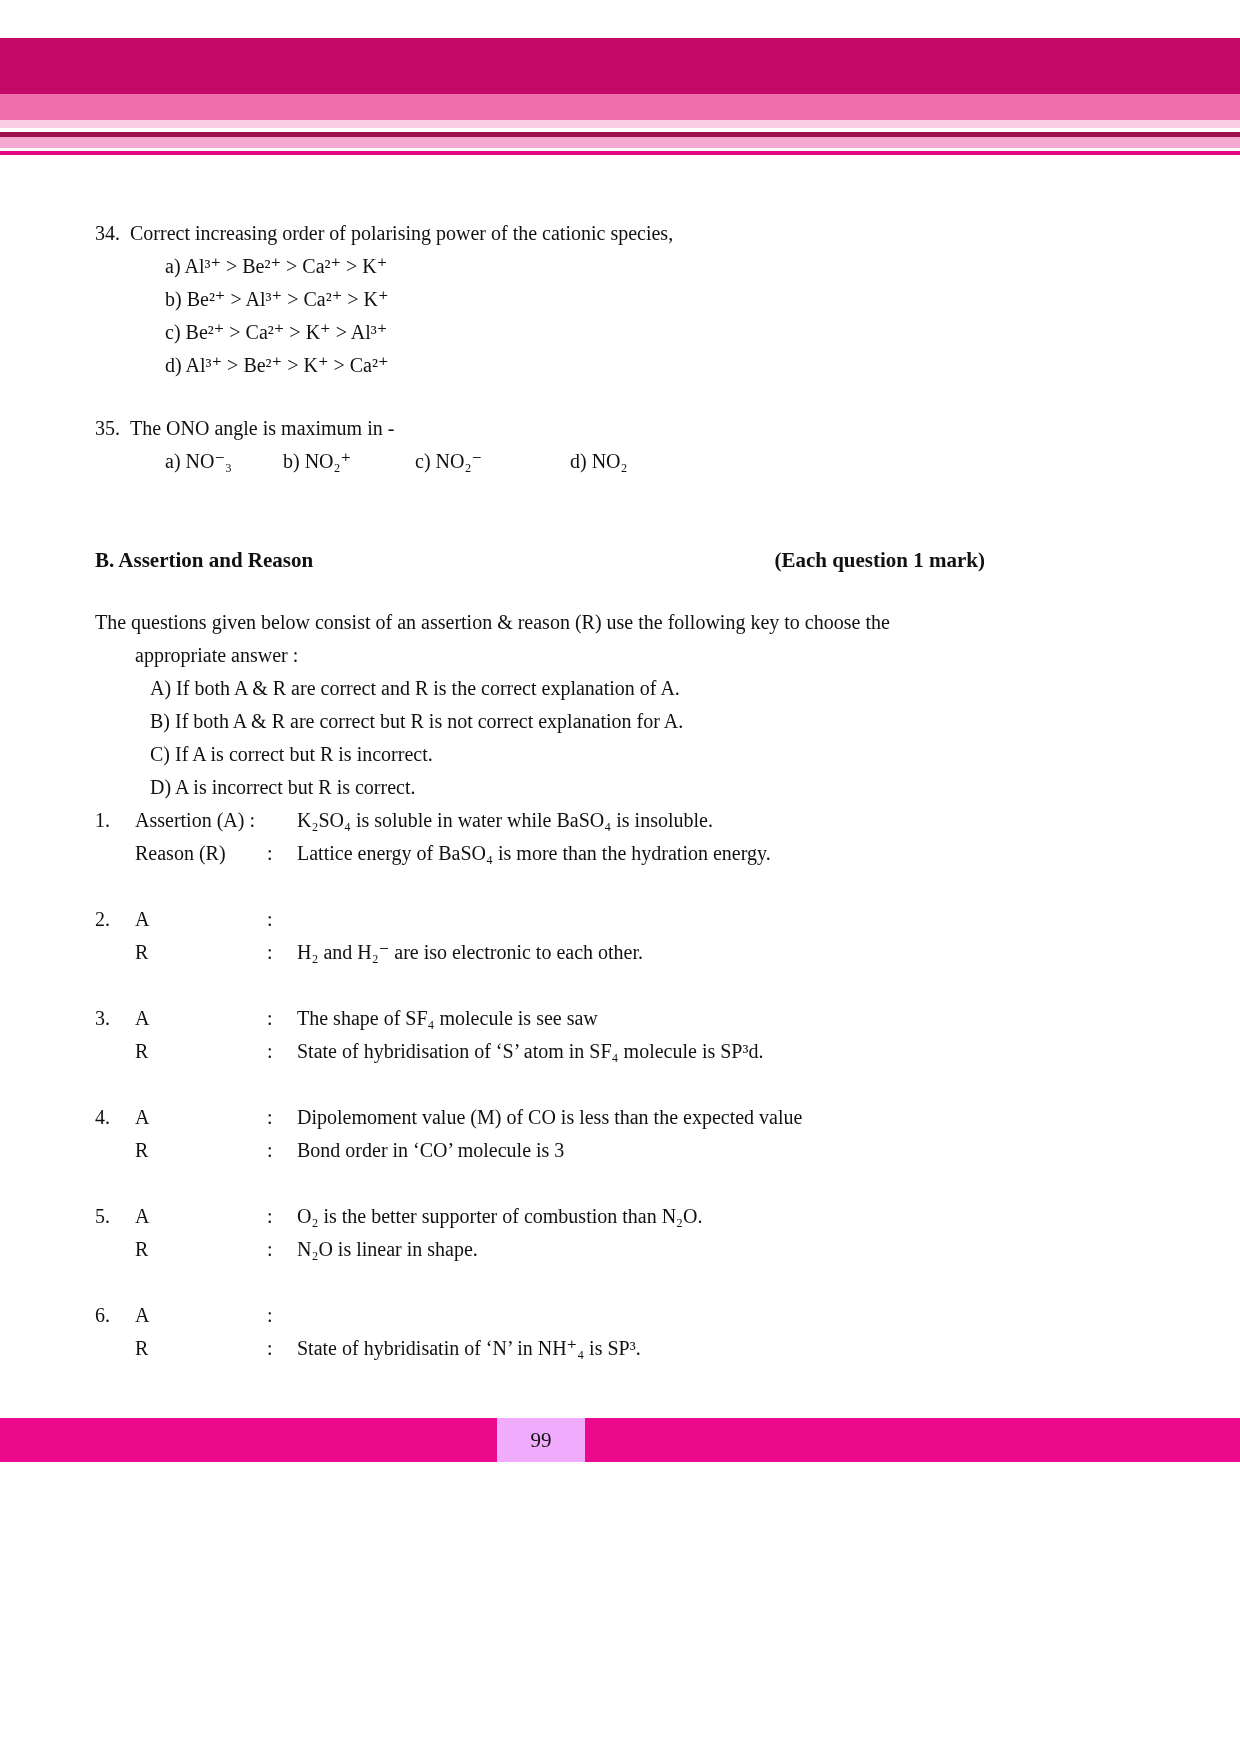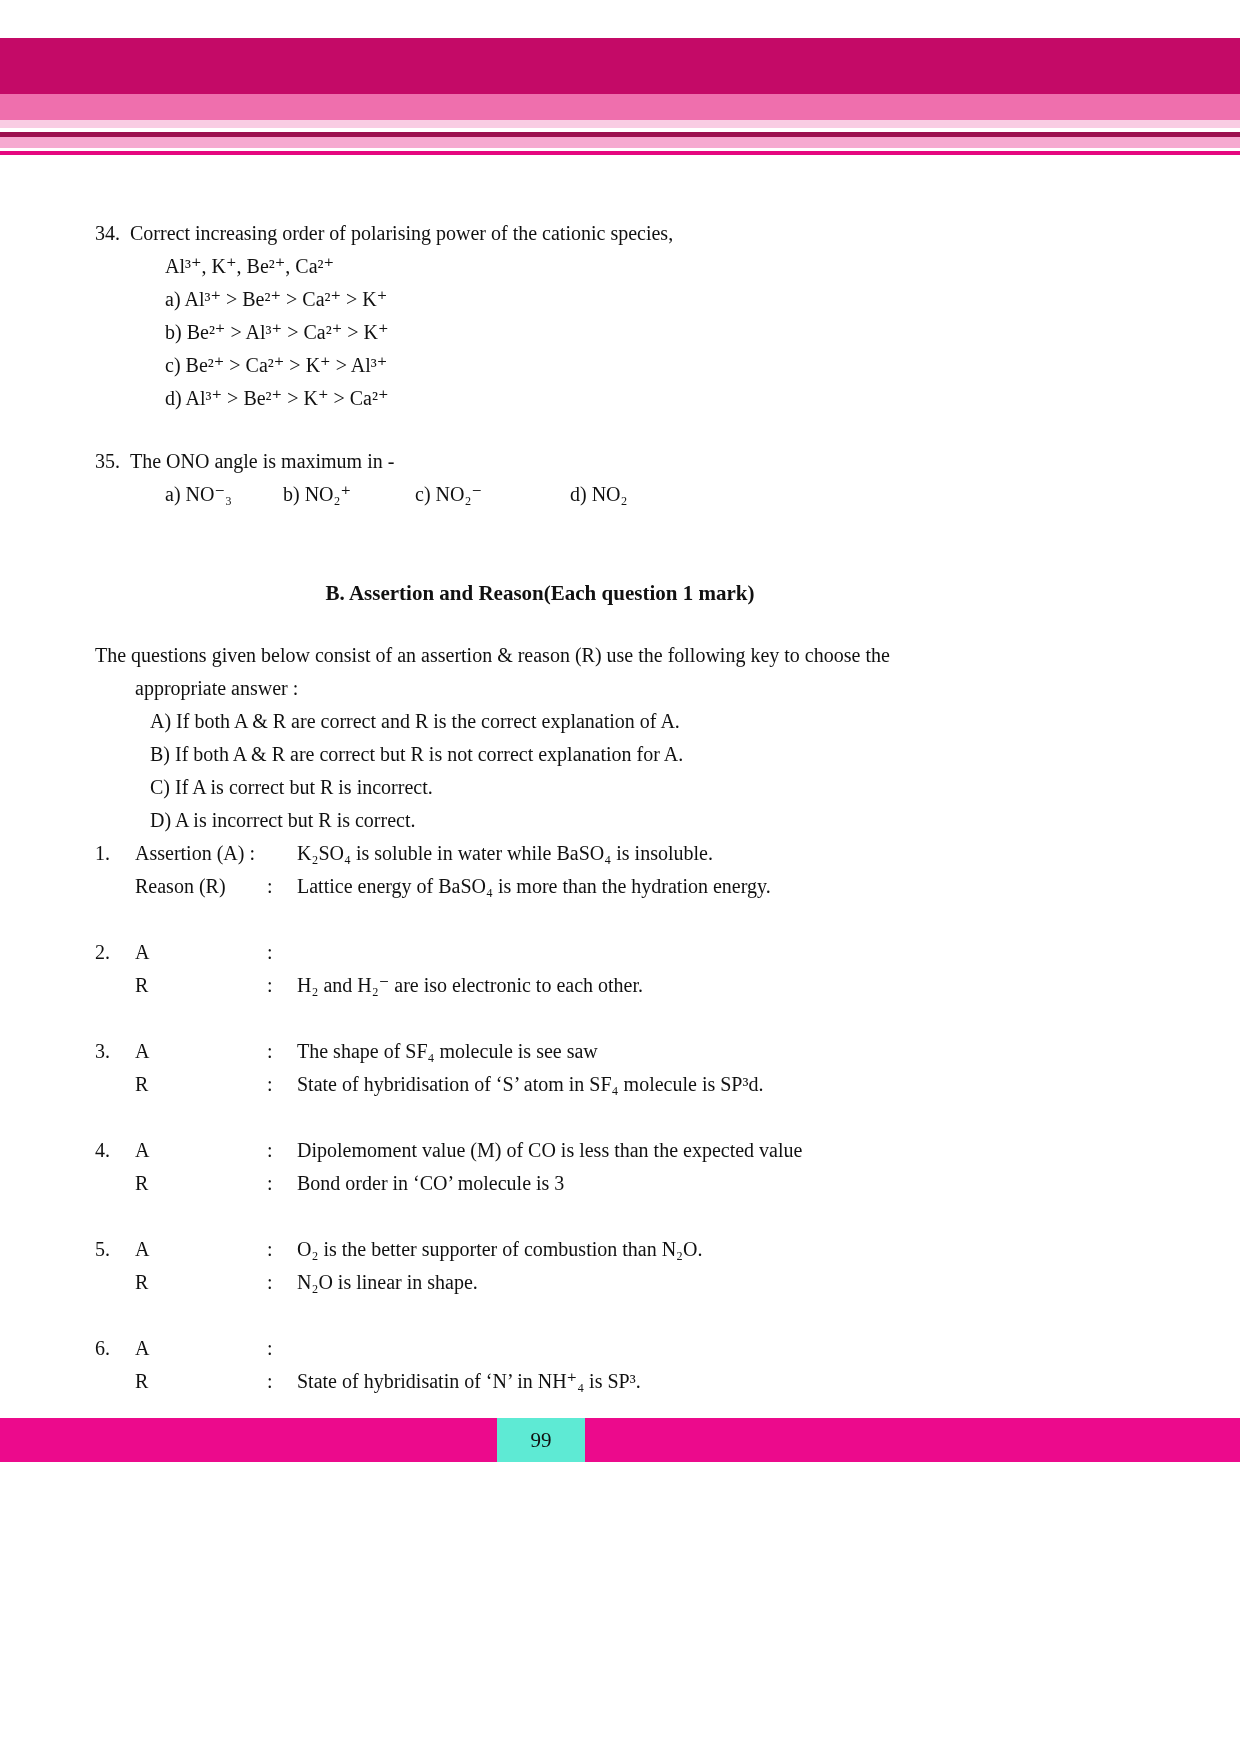--- a/index.html
+++ b/index.html
@@ -25,36 +25,36 @@
   .q-stem { display:flex; }
   .q-num  { width:35px; flex:none; }
   .q-indent { padding-left:70px; }
 
   .q35 { margin-top:30px; }
   .opts-inline { padding-left:70px; display:flex; }
   .opts-inline .opt-a { width:118px; }
   .opts-inline .opt-b { width:132px; }
   .opts-inline .opt-c { width:155px; }
 
-  .sec-head { display:flex; justify-content:center; font-weight:bold; font-size:21px; margin-top:66px; }
+  .sec-head { display:flex; justify-content:space-between; font-weight:bold; font-size:21px; margin-top:66px; }
 
   .intro { margin-top:29px; }
   .intro-l2 { padding-left:40px; }
   .keys { padding-left:55px; }
 
   .ar-list { margin-top:0; }
   .ar-item + .ar-item { margin-top:33px; }
   .ar-row { display:grid; grid-template-columns:40px 132px 30px auto; }
   .ar-label { white-space:nowrap; }
   .ar-text { white-space:nowrap; }
 
   
   .page-footer { position:absolute; left:0; top:1418px; width:100%; height:44px; display:flex; }
   .fbar-left  { width:497px; background:var(--footer-pink,#ec0a8c); }
-  .fpage      { width:88px; background:#5eead4; text-align:center; line-height:44px; font-size:21px; }
+  .fpage      { width:88px; background:#f0abfc; text-align:center; line-height:44px; font-size:21px; }
   .fbar-right { flex:1; background:var(--footer-pink,#ec0a8c); }
 </style>
 </head>
 <body>
 
 <div class="page">
 
   <header class="masthead">
     <div class="band b1"></div>
     <div class="band b2"></div>
@@ -64,21 +64,20 @@
     <div class="band b6"></div>
   </header>
 
   <main class="content">
 
     <section class="q34">
       <div class="q-stem">
         <span class="q-num">34.</span>
         <span class="q-text">Correct increasing order of polarising power of the cationic  species,</span>
       </div>
-      <div class="q-indent">Al³⁺,  K⁺, Be²⁺, Ca²⁺</div>
       <div class="q-indent">a) Al³⁺ &gt; Be²⁺ &gt; Ca²⁺ &gt; K⁺</div>
       <div class="q-indent">b) Be²⁺ &gt; Al³⁺ &gt; Ca²⁺ &gt; K⁺</div>
       <div class="q-indent">c) Be²⁺ &gt; Ca²⁺ &gt; K⁺ &gt; Al³⁺</div>
       <div class="q-indent">d) Al³⁺ &gt; Be²⁺ &gt; K⁺ &gt;  Ca²⁺</div>
     </section>
 
     <section class="q35">
       <div class="q-stem">
         <span class="q-num">35.</span>
         <span class="q-text">The ONO angle is maximum in -</span>

